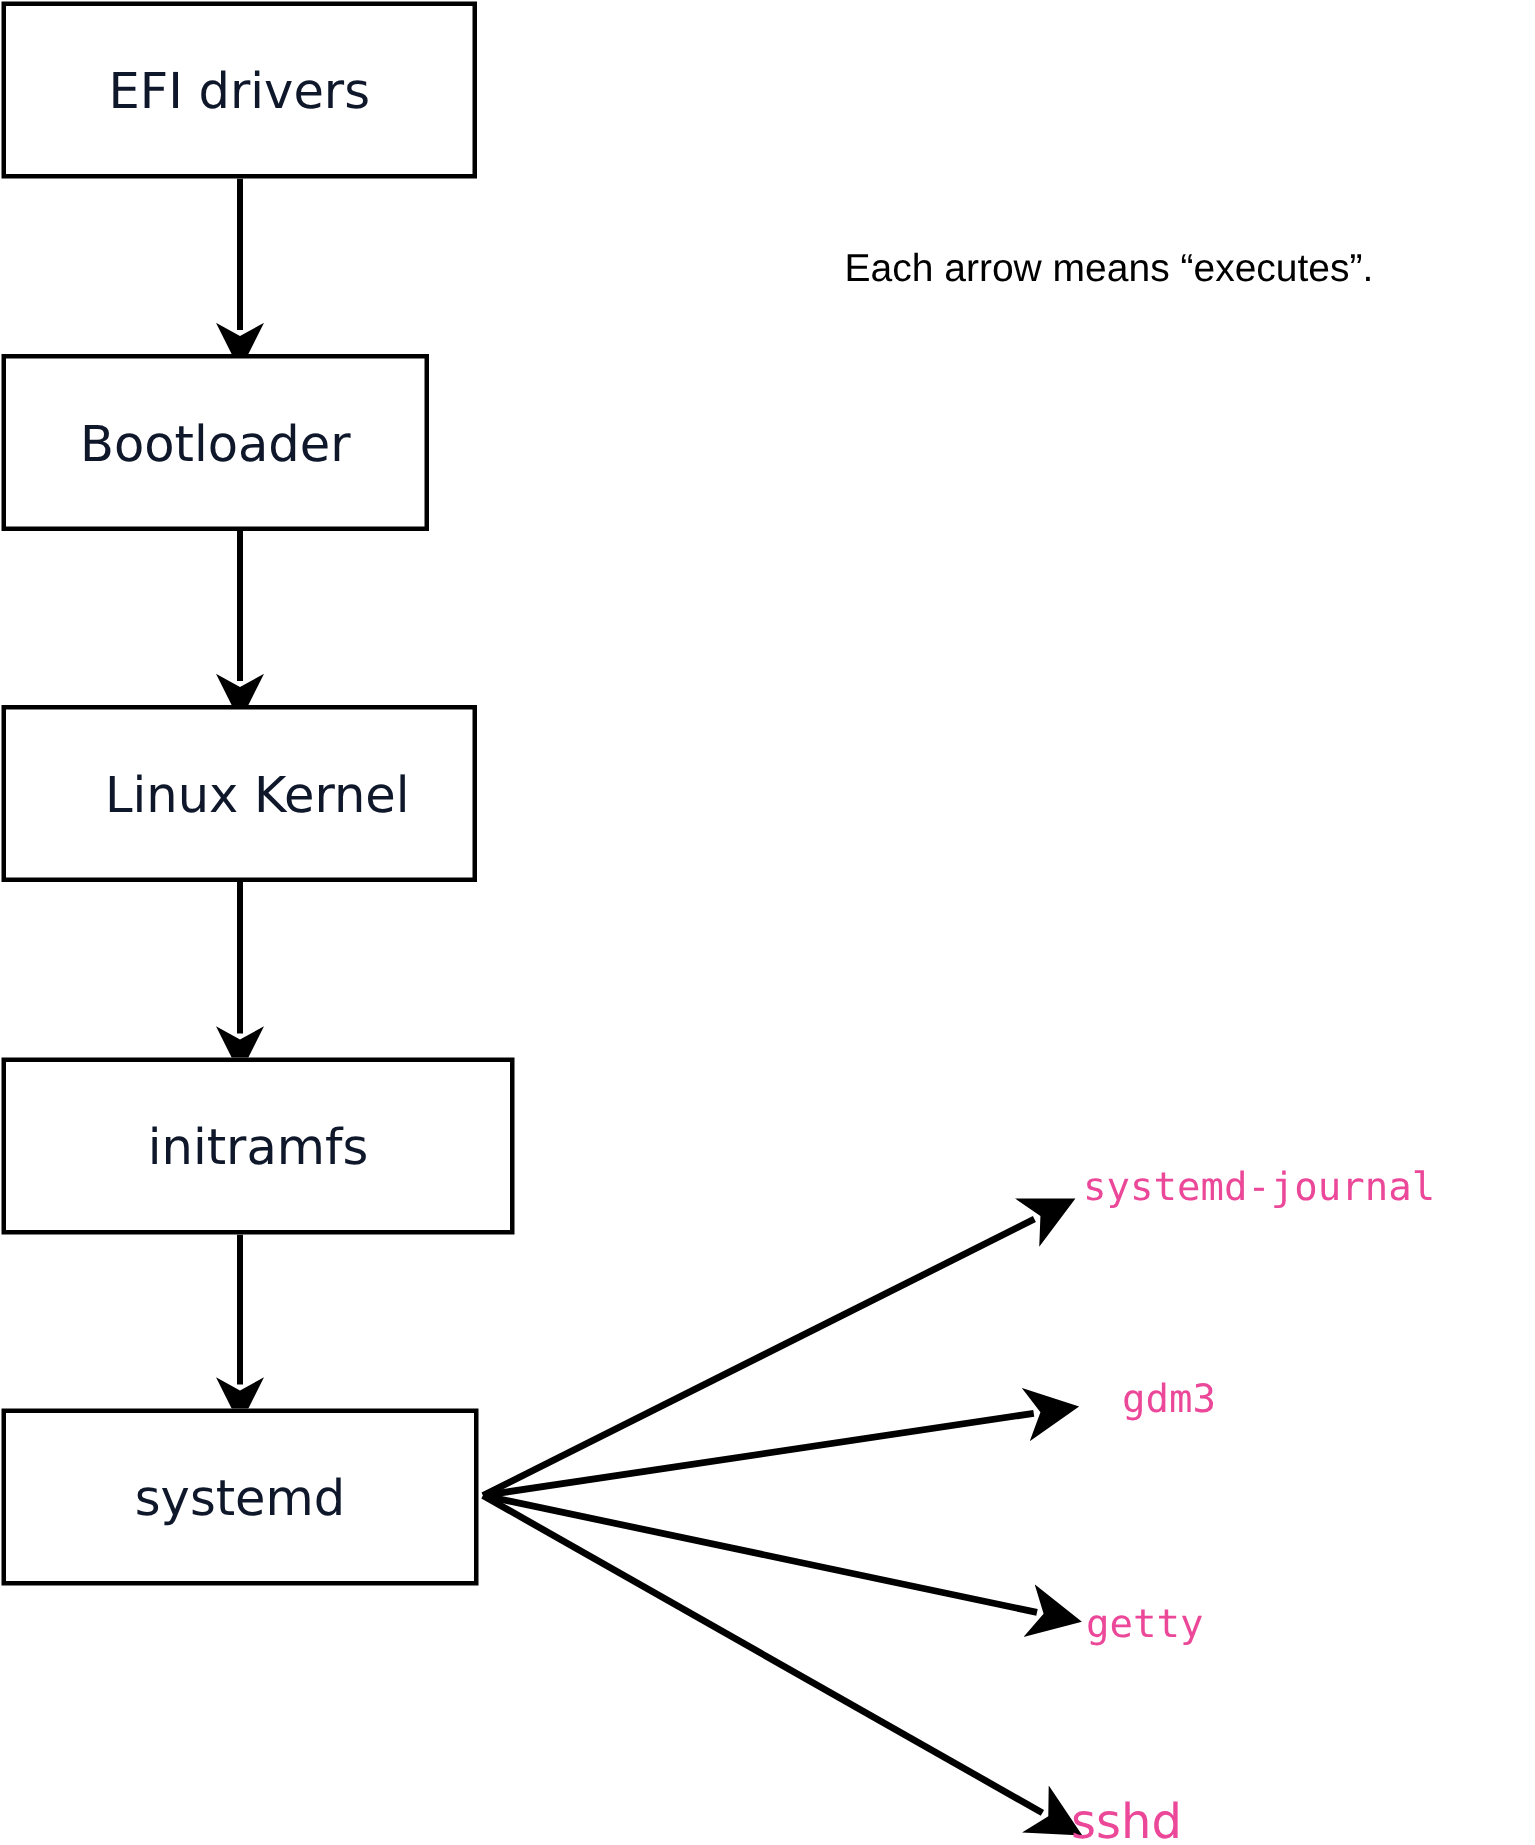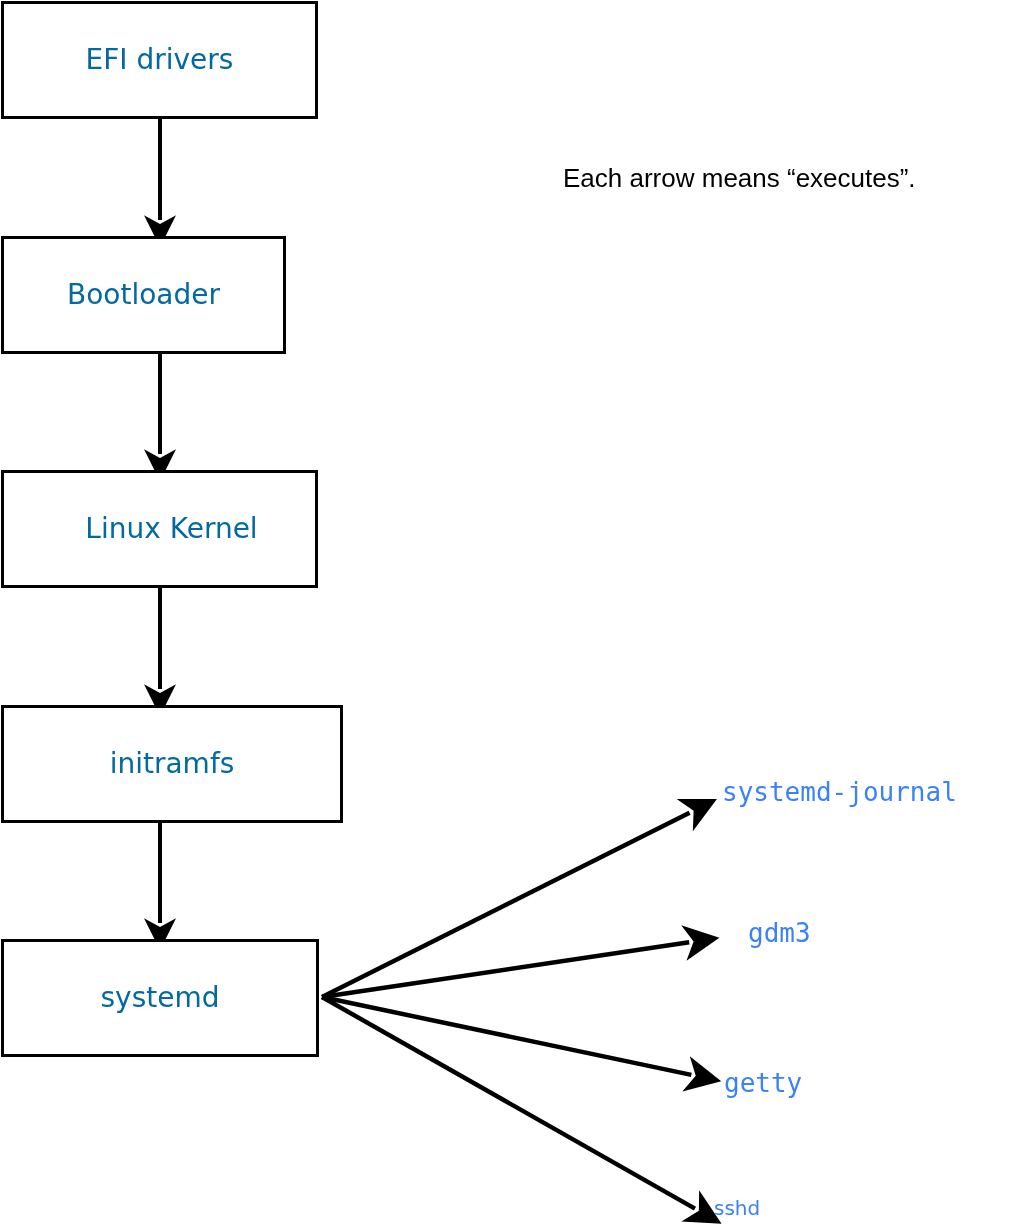--- a/index.html
+++ b/index.html
@@ -30,36 +30,36 @@
     position: absolute;
     box-sizing: border-box;
     background: #ffffff;
     border: 3px solid #000000;
     display: flex;
     align-items: center;
     justify-content: center;
   }
   .node-label {
     font-family: "DejaVu Sans", "Liberation Sans", sans-serif;
-    font-size: 28px;
+    font-size: 33px;
     line-height: 1;
-    color: #0369a1;
+    color: #0f172a;
     white-space: nowrap;
   }
   .leaf-label {
     position: absolute;
     font-family: "DejaVu Sans Mono", "Liberation Mono", monospace;
     font-size: 26px;
     line-height: 1;
-    color: #3b82f6;
+    color: #ec4899;
     white-space: nowrap;
   }
   .leaf-label.sans {
     font-family: "DejaVu Sans", "Liberation Sans", sans-serif;
-    font-size: 20px;
+    font-size: 32px;
   }
   .caption {
     position: absolute;
     font-family: Liberation Sans, sans-serif;
     font-size: 26px;
     line-height: 1;
     color: #000000;
     white-space: nowrap;
   }
 </style>

